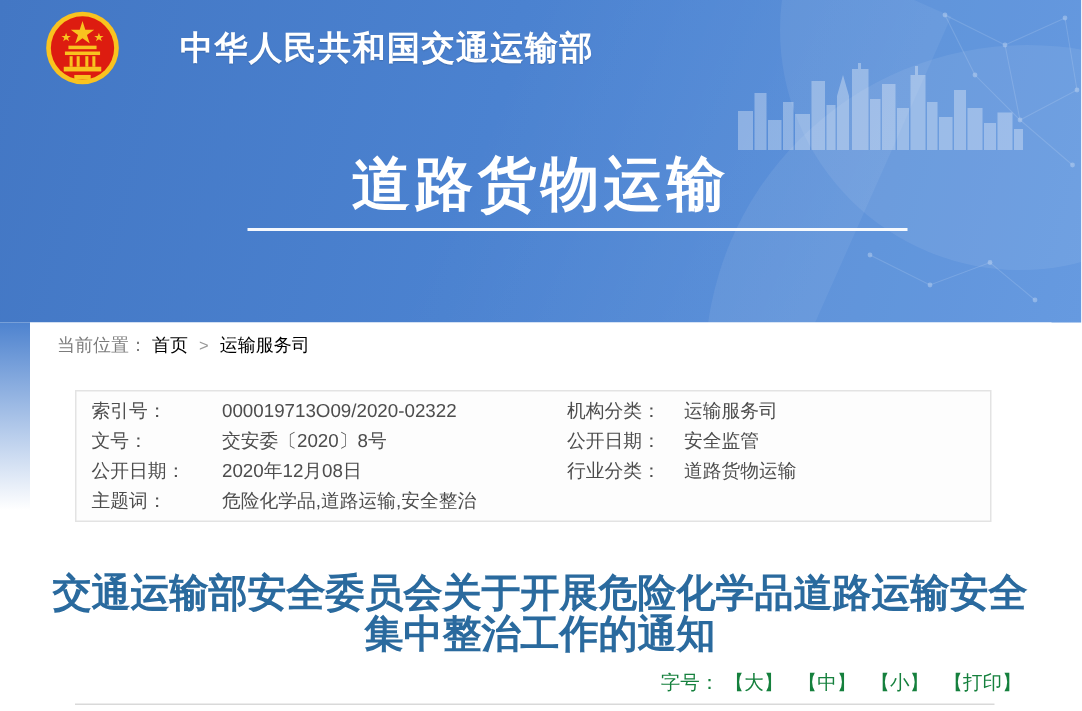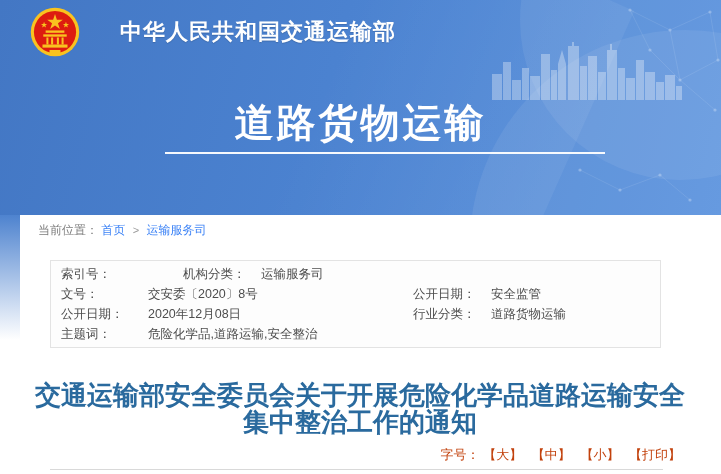--- a/index.html
+++ b/index.html
@@ -43,39 +43,39 @@
     background:linear-gradient(#4e83cf,rgba(255,255,255,0));
   }
   .left-edge-panel{
     position:absolute;left:20px;top:440px;width:18px;height:31px;background:#f1f1f1;
   }
   
   .panel{position:absolute;left:20px;top:215px;width:681px;height:259px;background:#ffffff;}
   .breadcrumb{
     position:absolute;left:18px;top:7px;font-size:12px;color:#7c7c7c;
   }
-  .breadcrumb a{color:#3b82f6;text-decoration:none;cursor:pointer;}
+  .breadcrumb a{color:#000000;text-decoration:none;cursor:pointer;}
   .breadcrumb .sep{margin:0 4px;color:#9a9a9a;font-size:11px;}
   .meta-table{
     position:absolute;left:30px;top:45px;width:611px;height:88px;
     background:#fdfdfd;border:1px solid #e3e3e3;
     display:flex;flex-direction:column;justify-content:space-around;
     padding:3px 0;box-sizing:border-box;
   }
   .mrow{display:flex;align-items:center;font-size:12.5px;color:#4d4d4d;line-height:20px;}
   .l1{margin-left:10px;width:87px;}
   .v1{width:230px;}
-  .l2{width:78px;margin-left:35px;}
+  .l2{width:78px;}
   .v2{flex:1;}
   .article-title{
     position:absolute;left:7px;top:167px;width:666px;text-align:center;
     font-size:26px;line-height:27px;font-weight:bold;color:#2a6a9e;
   }
   .toolbar{
-    position:absolute;right:20px;top:231px;font-size:13px;color:#c2410c;text-align:center;
+    position:absolute;right:20px;top:231px;font-size:13px;color:#15803d;text-align:center;
   }
   .toolbar span{cursor:pointer;}
   .toolbar .gap{margin-left:6px;}
   .divider{
     position:absolute;left:30px;top:254px;width:613px;height:1px;background:#d9d9d9;
   }
 </style>
 </head>
 <body>
 
@@ -165,20 +165,21 @@
     <div class="breadcrumb">
       <span>当前位置：</span>
       <a>首页</a>
       <span class="sep">&gt;</span>
       <a>运输服务司</a>
     </div>
 
     <div class="meta-table">
       <div class="mrow">
         <span class="l1">索引号：</span>
+        <span class="v1">000019713O09/2020-02322</span>
         <span class="l2">机构分类：</span>
         <span class="v2">运输服务司</span>
       </div>
       <div class="mrow">
         <span class="l1">文号：</span>
         <span class="v1">交安委〔2020〕8号</span>
         <span class="l2">公开日期：</span>
         <span class="v2">安全监管</span>
       </div>
       <div class="mrow">

